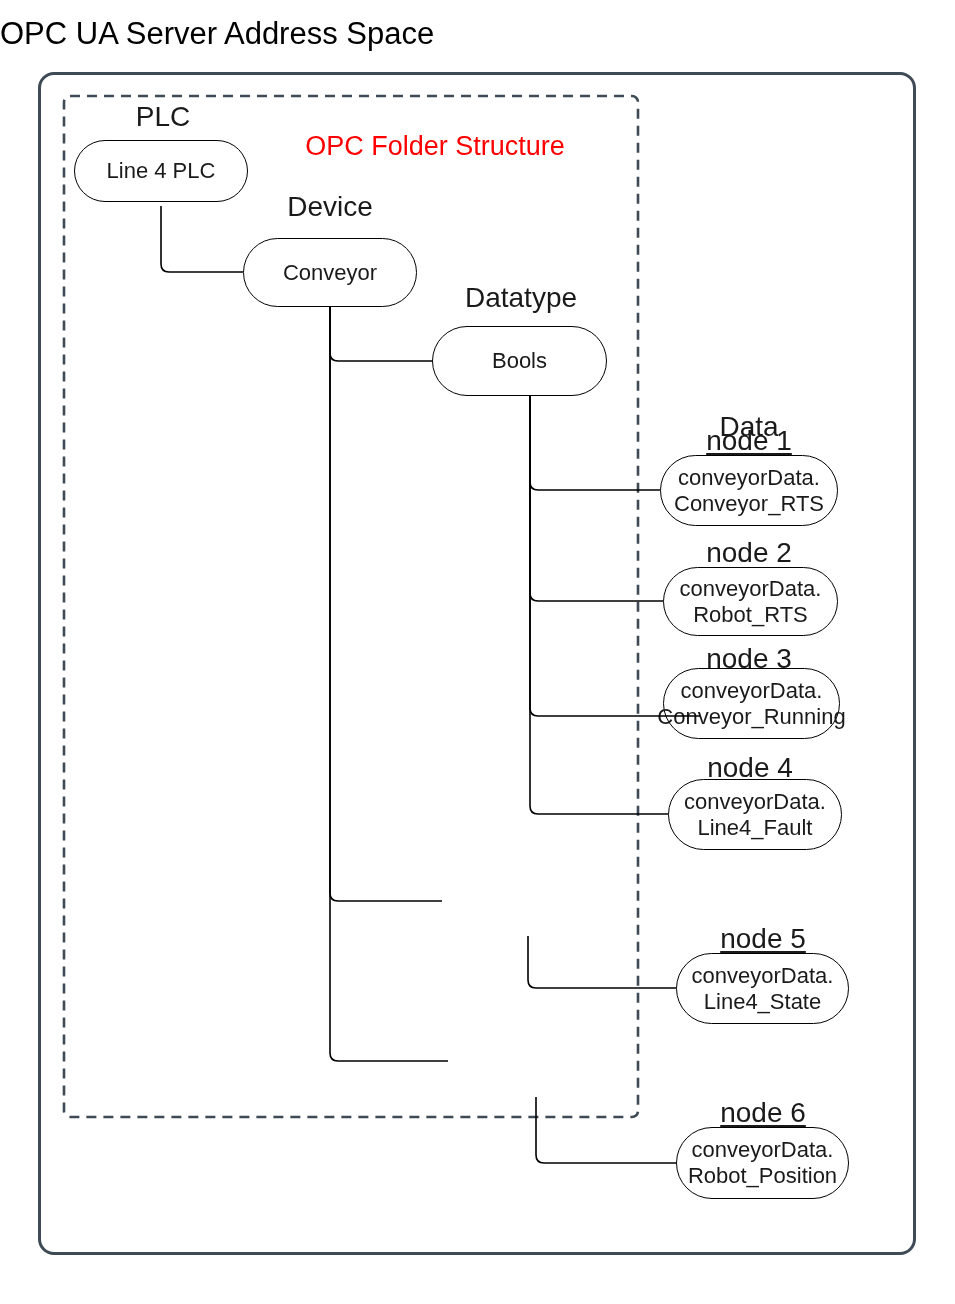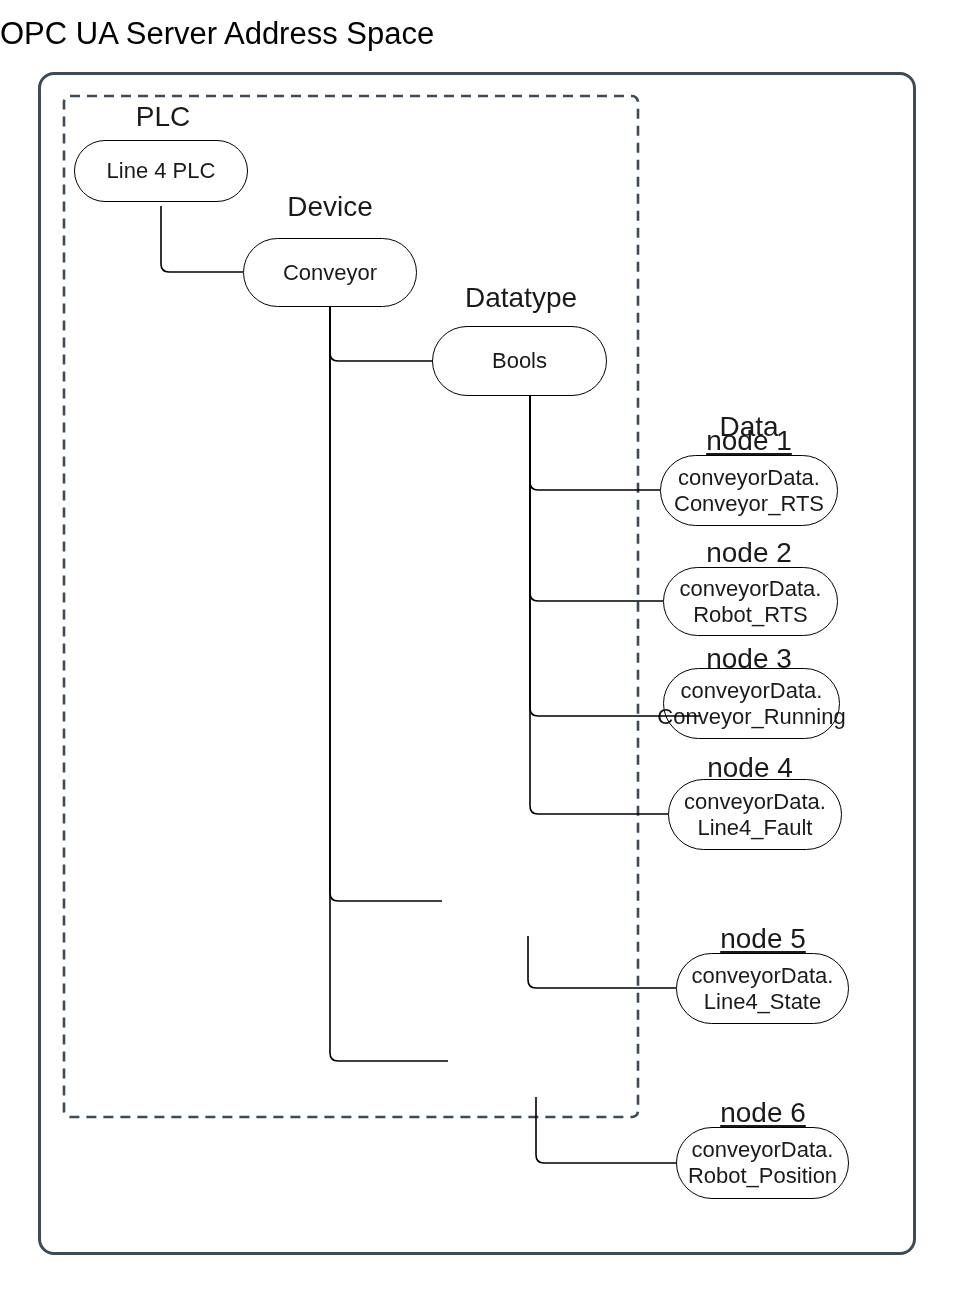--- a/index.html
+++ b/index.html
@@ -76,20 +76,21 @@
 </head>
 <body>
 
 <div id="canvas">
 
   <div class="title">OPC UA Server Address Space</div>
 
   <div class="outer-box"></div>
 
   <div class="heading" style="left:163px; top:101px;">PLC</div>
+  <div class="annotation" style="left:435px; top:131px;">OPC Folder Structure</div>
   <div class="heading" style="left:330px; top:191px;">Device</div>
   <div class="heading" style="left:521px; top:282px;">Datatype</div>
   <div class="heading" style="left:749px; top:411px;">Data</div>
 
   <div class="pill" style="left:74px; top:140px; width:174px; height:62px;">
     <span>Line 4 PLC</span>
   </div>
   <div class="pill" style="left:243px; top:238px; width:174px; height:69px;">
     <span>Conveyor</span>
   </div>

